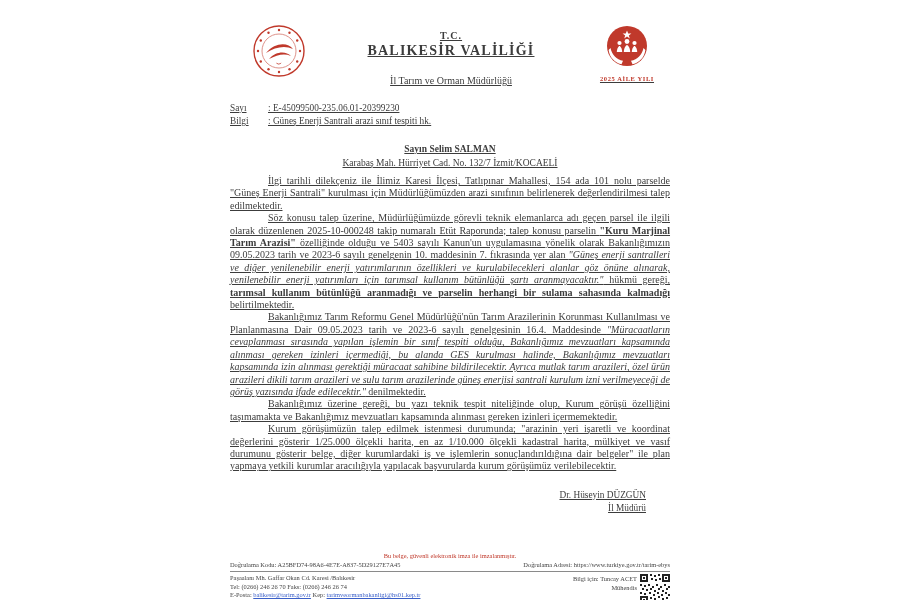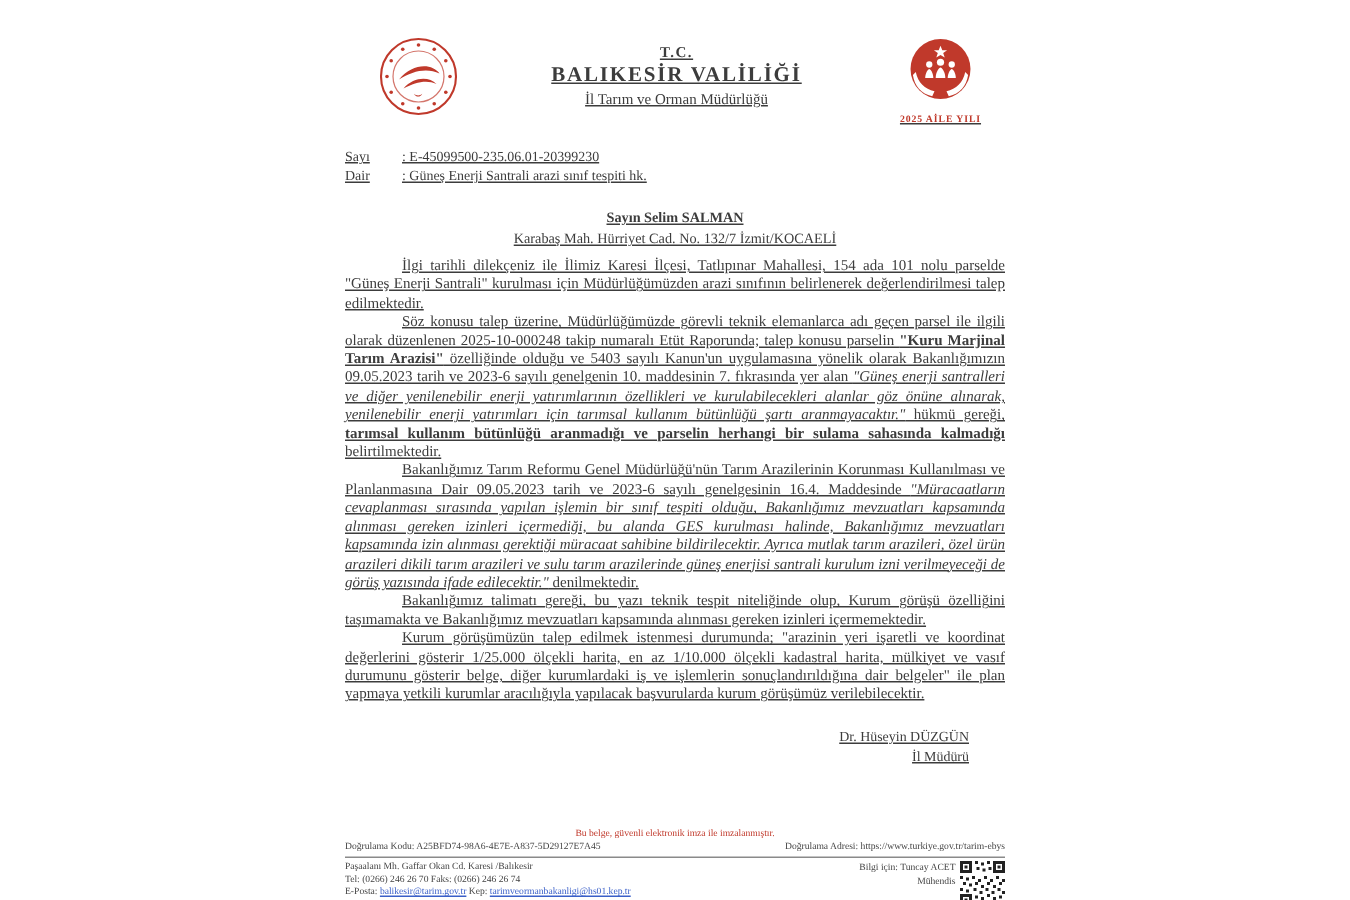--- a/index.html
+++ b/index.html
@@ -19,21 +19,21 @@
     height:588px;
     text-decoration:underline;
   }
   
   .header{display:flex;align-items:flex-start;justify-content:space-between;}
   .logo-left{width:70px;display:flex;justify-content:center;padding-left:14px;}
   .logo-right{width:78px;display:flex;flex-direction:column;align-items:center;padding-right:4px;}
   .title-block{flex:1;text-align:center;padding-top:6px;}
   .title-tc{font-size:10px;font-weight:bold;letter-spacing:1px;}
   .title-valilik{font-size:14px;font-weight:bold;letter-spacing:1.2px;margin-top:2px;}
-  .title-mudurluk{font-size:10px;margin-top:2px;}
+  .title-mudurluk{font-size:10px;margin-top:16px;}
   .family-caption{font-size:6.5px;font-weight:bold;color:#c0392b;letter-spacing:.6px;margin-top:1px;white-space:nowrap;}
   
   .meta{margin-top:16px;font-size:9.3px;}
   .meta-row{display:flex;line-height:13px;}
   .meta-label{width:38px;flex:none;}
   
   .recipient{text-align:center;margin-top:14px;font-size:9.5px;line-height:14px;}
   .recipient-name{font-weight:bold;}
   
   .ilgi{display:flex;margin-top:14px;font-size:9.3px;line-height:13px;}
@@ -111,36 +111,36 @@
         <div class="family-caption">2025 AİLE YILI</div>
       </div>
     </div>
 
     <div class="meta">
       <div class="meta-row">
         <span class="meta-label">Sayı</span>
         <span>: E-45099500-235.06.01-20399230</span>
       </div>
       <div class="meta-row">
-        <span class="meta-label">Dair</span>
+        <span class="meta-label">Bilgi</span>
         <span>: Güneş Enerji Santrali arazi sınıf tespiti hk.</span>
       </div>
     </div>
 
     <div class="recipient">
       <div class="recipient-name">Sayın Selim SALMAN</div>
       <div>Karabaş Mah. Hürriyet Cad. No. 132/7 İzmit/KOCAELİ</div>
     </div>
 
 
     <div class="body">
       <p>İlgi tarihli dilekçeniz ile İlimiz Karesi İlçesi, Tatlıpınar Mahallesi, 154 ada 101 nolu parselde "Güneş Enerji Santrali" kurulması için Müdürlüğümüzden arazi sınıfının belirlenerek değerlendirilmesi talep edilmektedir.</p>
       <p><span>Söz konusu talep üzerine, Müdürlüğümüzde görevli teknik elemanlarca adı geçen parsel ile ilgili olarak düzenlenen 2025-10-000248 takip numaralı Etüt Raporunda; talep konusu parselin </span><span class="b">"Kuru Marjinal Tarım Arazisi"</span><span> özelliğinde olduğu ve 5403 sayılı Kanun'un uygulamasına yönelik olarak Bakanlığımızın 09.05.2023 tarih ve 2023-6 sayılı genelgenin 10. maddesinin 7. fıkrasında yer alan </span><span class="i">"Güneş enerji santralleri ve diğer yenilenebilir enerji yatırımlarının özellikleri ve kurulabilecekleri alanlar göz önüne alınarak, yenilenebilir enerji yatırımları için tarımsal kullanım bütünlüğü şartı aranmayacaktır."</span><span> hükmü gereği, </span><span class="b">tarımsal kullanım bütünlüğü aranmadığı ve parselin herhangi bir sulama sahasında kalmadığı</span><span> belirtilmektedir.</span></p>
       <p><span>Bakanlığımız Tarım Reformu Genel Müdürlüğü'nün Tarım Arazilerinin Korunması Kullanılması ve Planlanmasına Dair 09.05.2023 tarih ve 2023-6 sayılı genelgesinin 16.4. Maddesinde </span><span class="i">"Müracaatların cevaplanması sırasında yapılan işlemin bir sınıf tespiti olduğu, Bakanlığımız mevzuatları kapsamında alınması gereken izinleri içermediği, bu alanda GES kurulması halinde, Bakanlığımız mevzuatları kapsamında izin alınması gerektiği müracaat sahibine bildirilecektir. Ayrıca mutlak tarım arazileri, özel ürün arazileri dikili tarım arazileri ve sulu tarım arazilerinde güneş enerjisi santrali kurulum izni verilmeyeceği de görüş yazısında ifade edilecektir."</span><span> denilmektedir.</span></p>
-      <p>Bakanlığımız talimatı gereği, bu yazı teknik tespit niteliğinde olup, Kurum görüşü özelliğini taşımamakta ve Bakanlığımız mevzuatları kapsamında alınması gereken izinleri içermemektedir.</p>
+      <p>Bakanlığımız üzerine gereği, bu yazı teknik tespit niteliğinde olup, Kurum görüşü özelliğini taşımamakta ve Bakanlığımız mevzuatları kapsamında alınması gereken izinleri içermemektedir.</p>
       <p>Kurum görüşümüzün talep edilmek istenmesi durumunda; "arazinin yeri işaretli ve koordinat değerlerini gösterir 1/25.000 ölçekli harita, en az 1/10.000 ölçekli kadastral harita, mülkiyet ve vasıf durumunu gösterir belge, diğer kurumlardaki iş ve işlemlerin sonuçlandırıldığına dair belgeler" ile plan yapmaya yetkili kurumlar aracılığıyla yapılacak başvurularda kurum görüşümüz verilebilecektir.</p>
     </div>
 
     <div class="signature">
       <div>Dr. Hüseyin DÜZGÜN</div>
       <div>İl Müdürü</div>
     </div>
 
     <div class="footer">
       <div class="esign">Bu belge, güvenli elektronik imza ile imzalanmıştır.</div>

